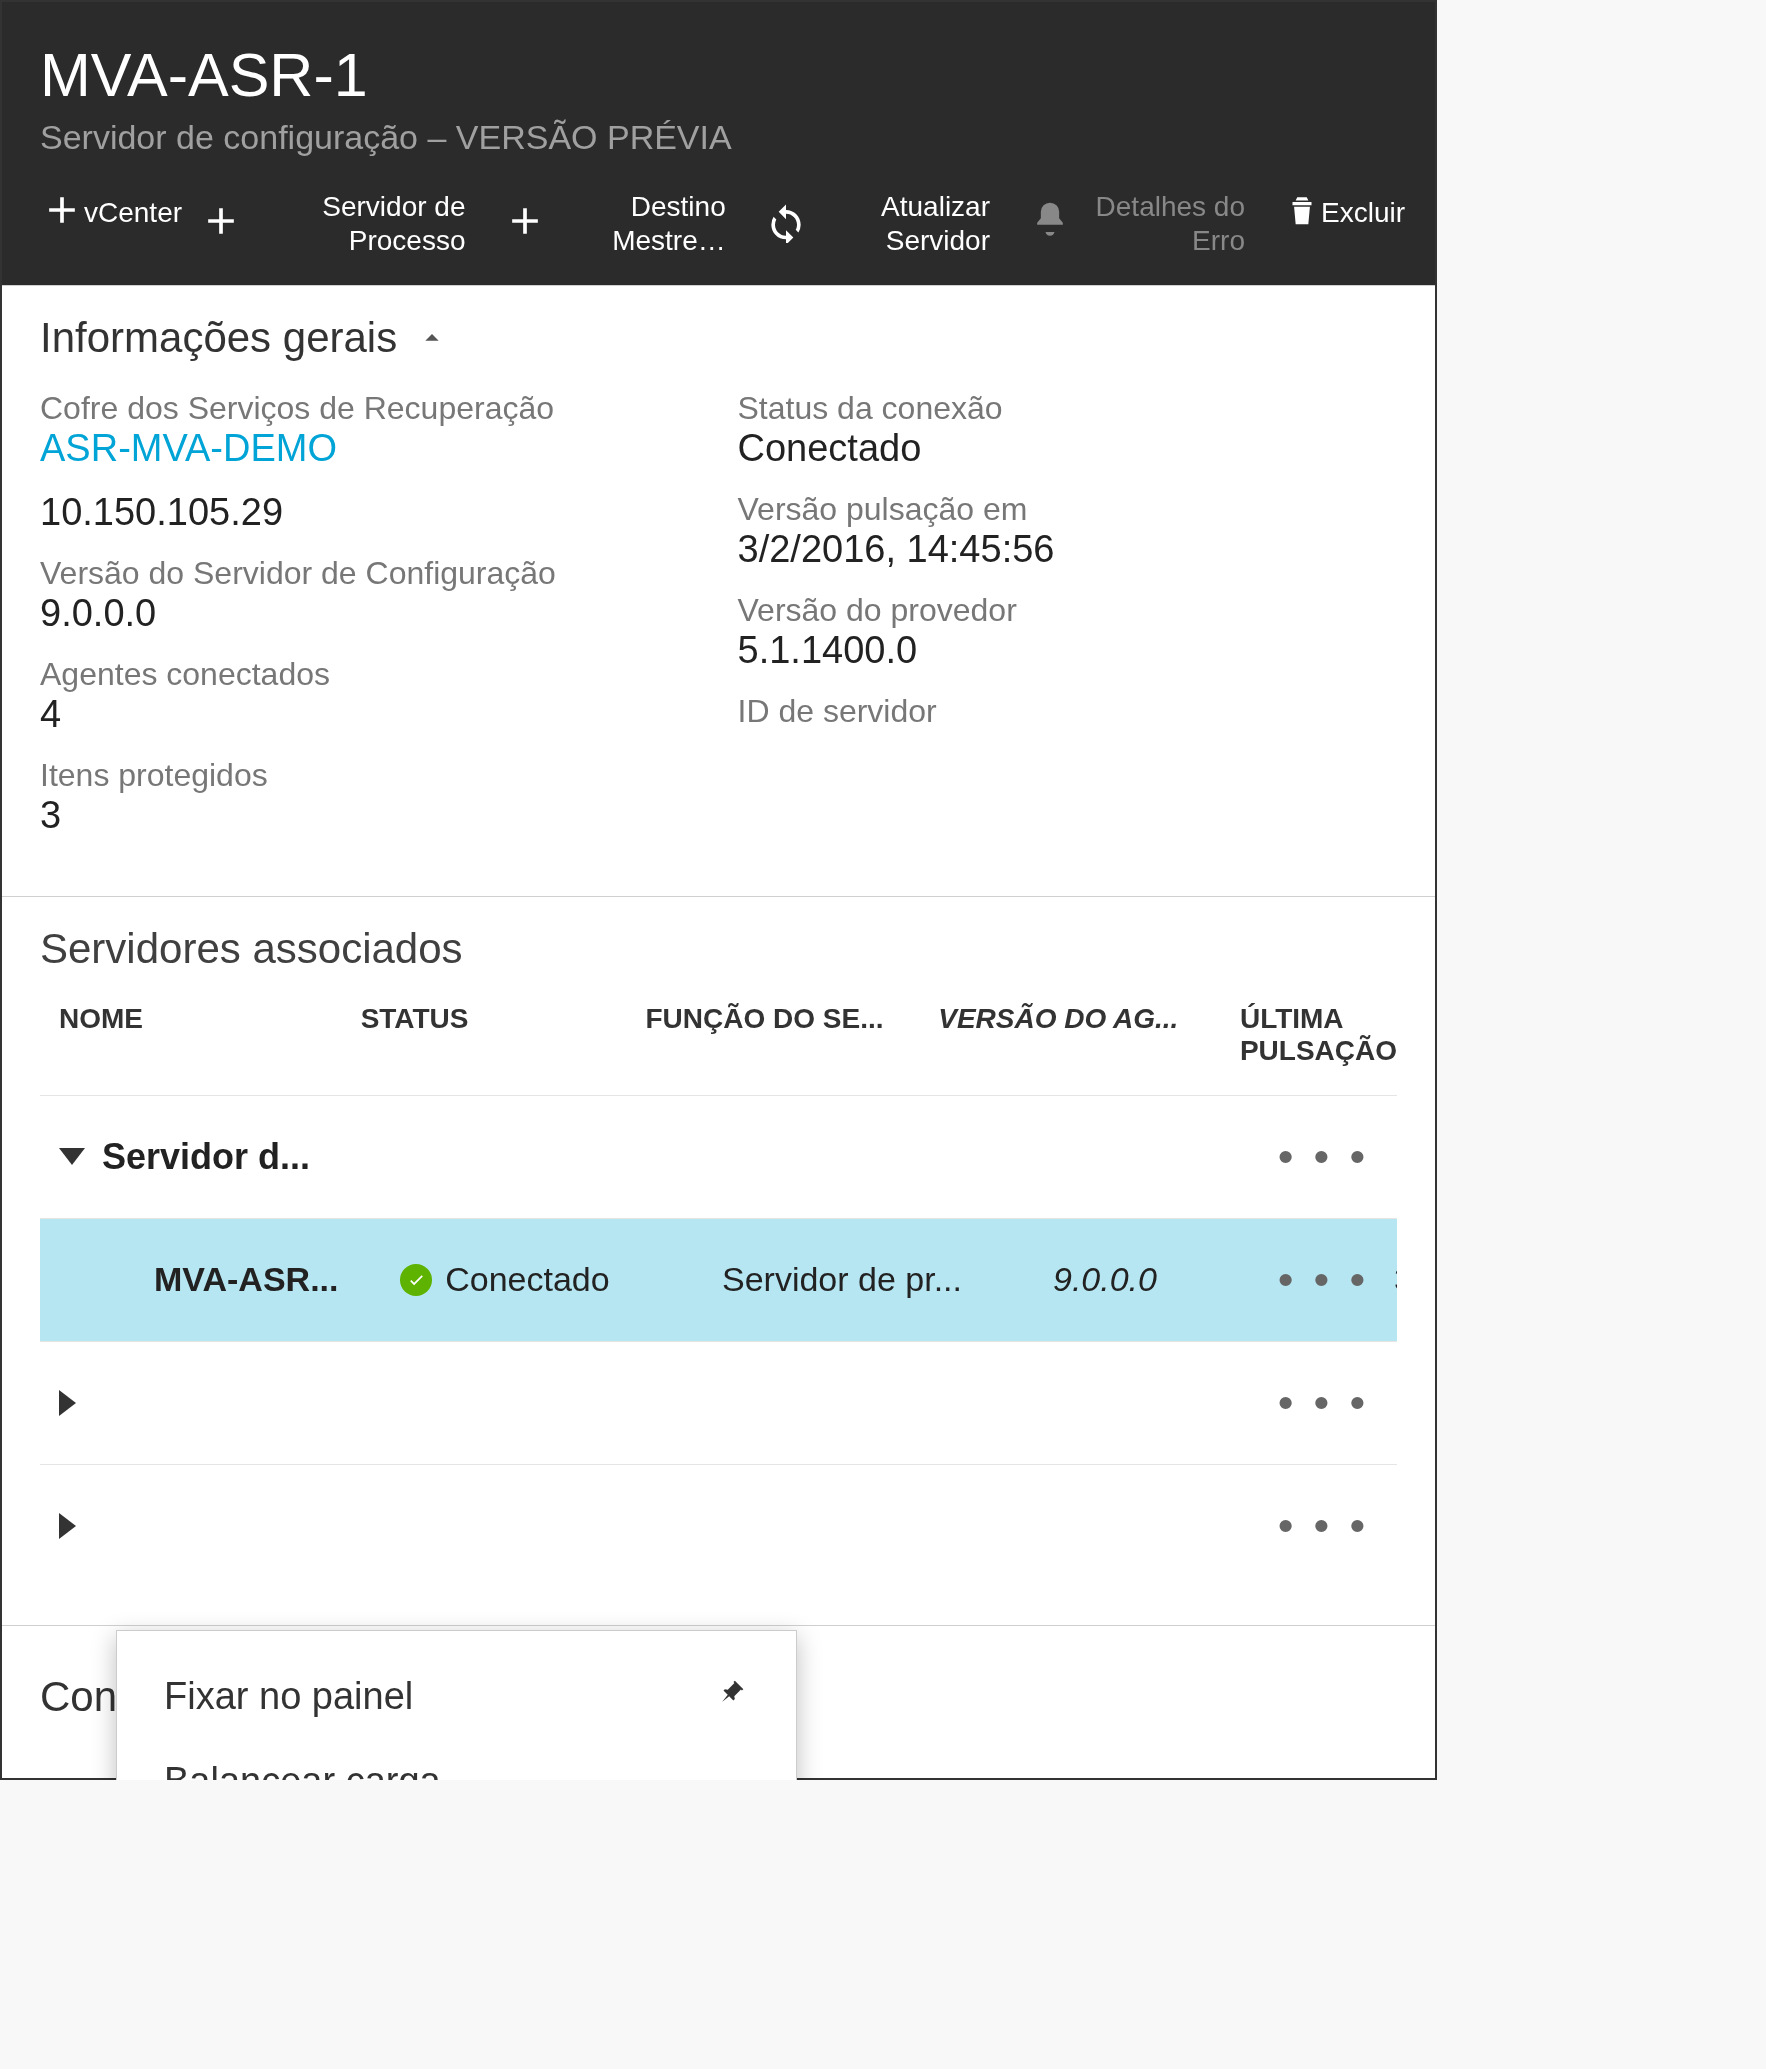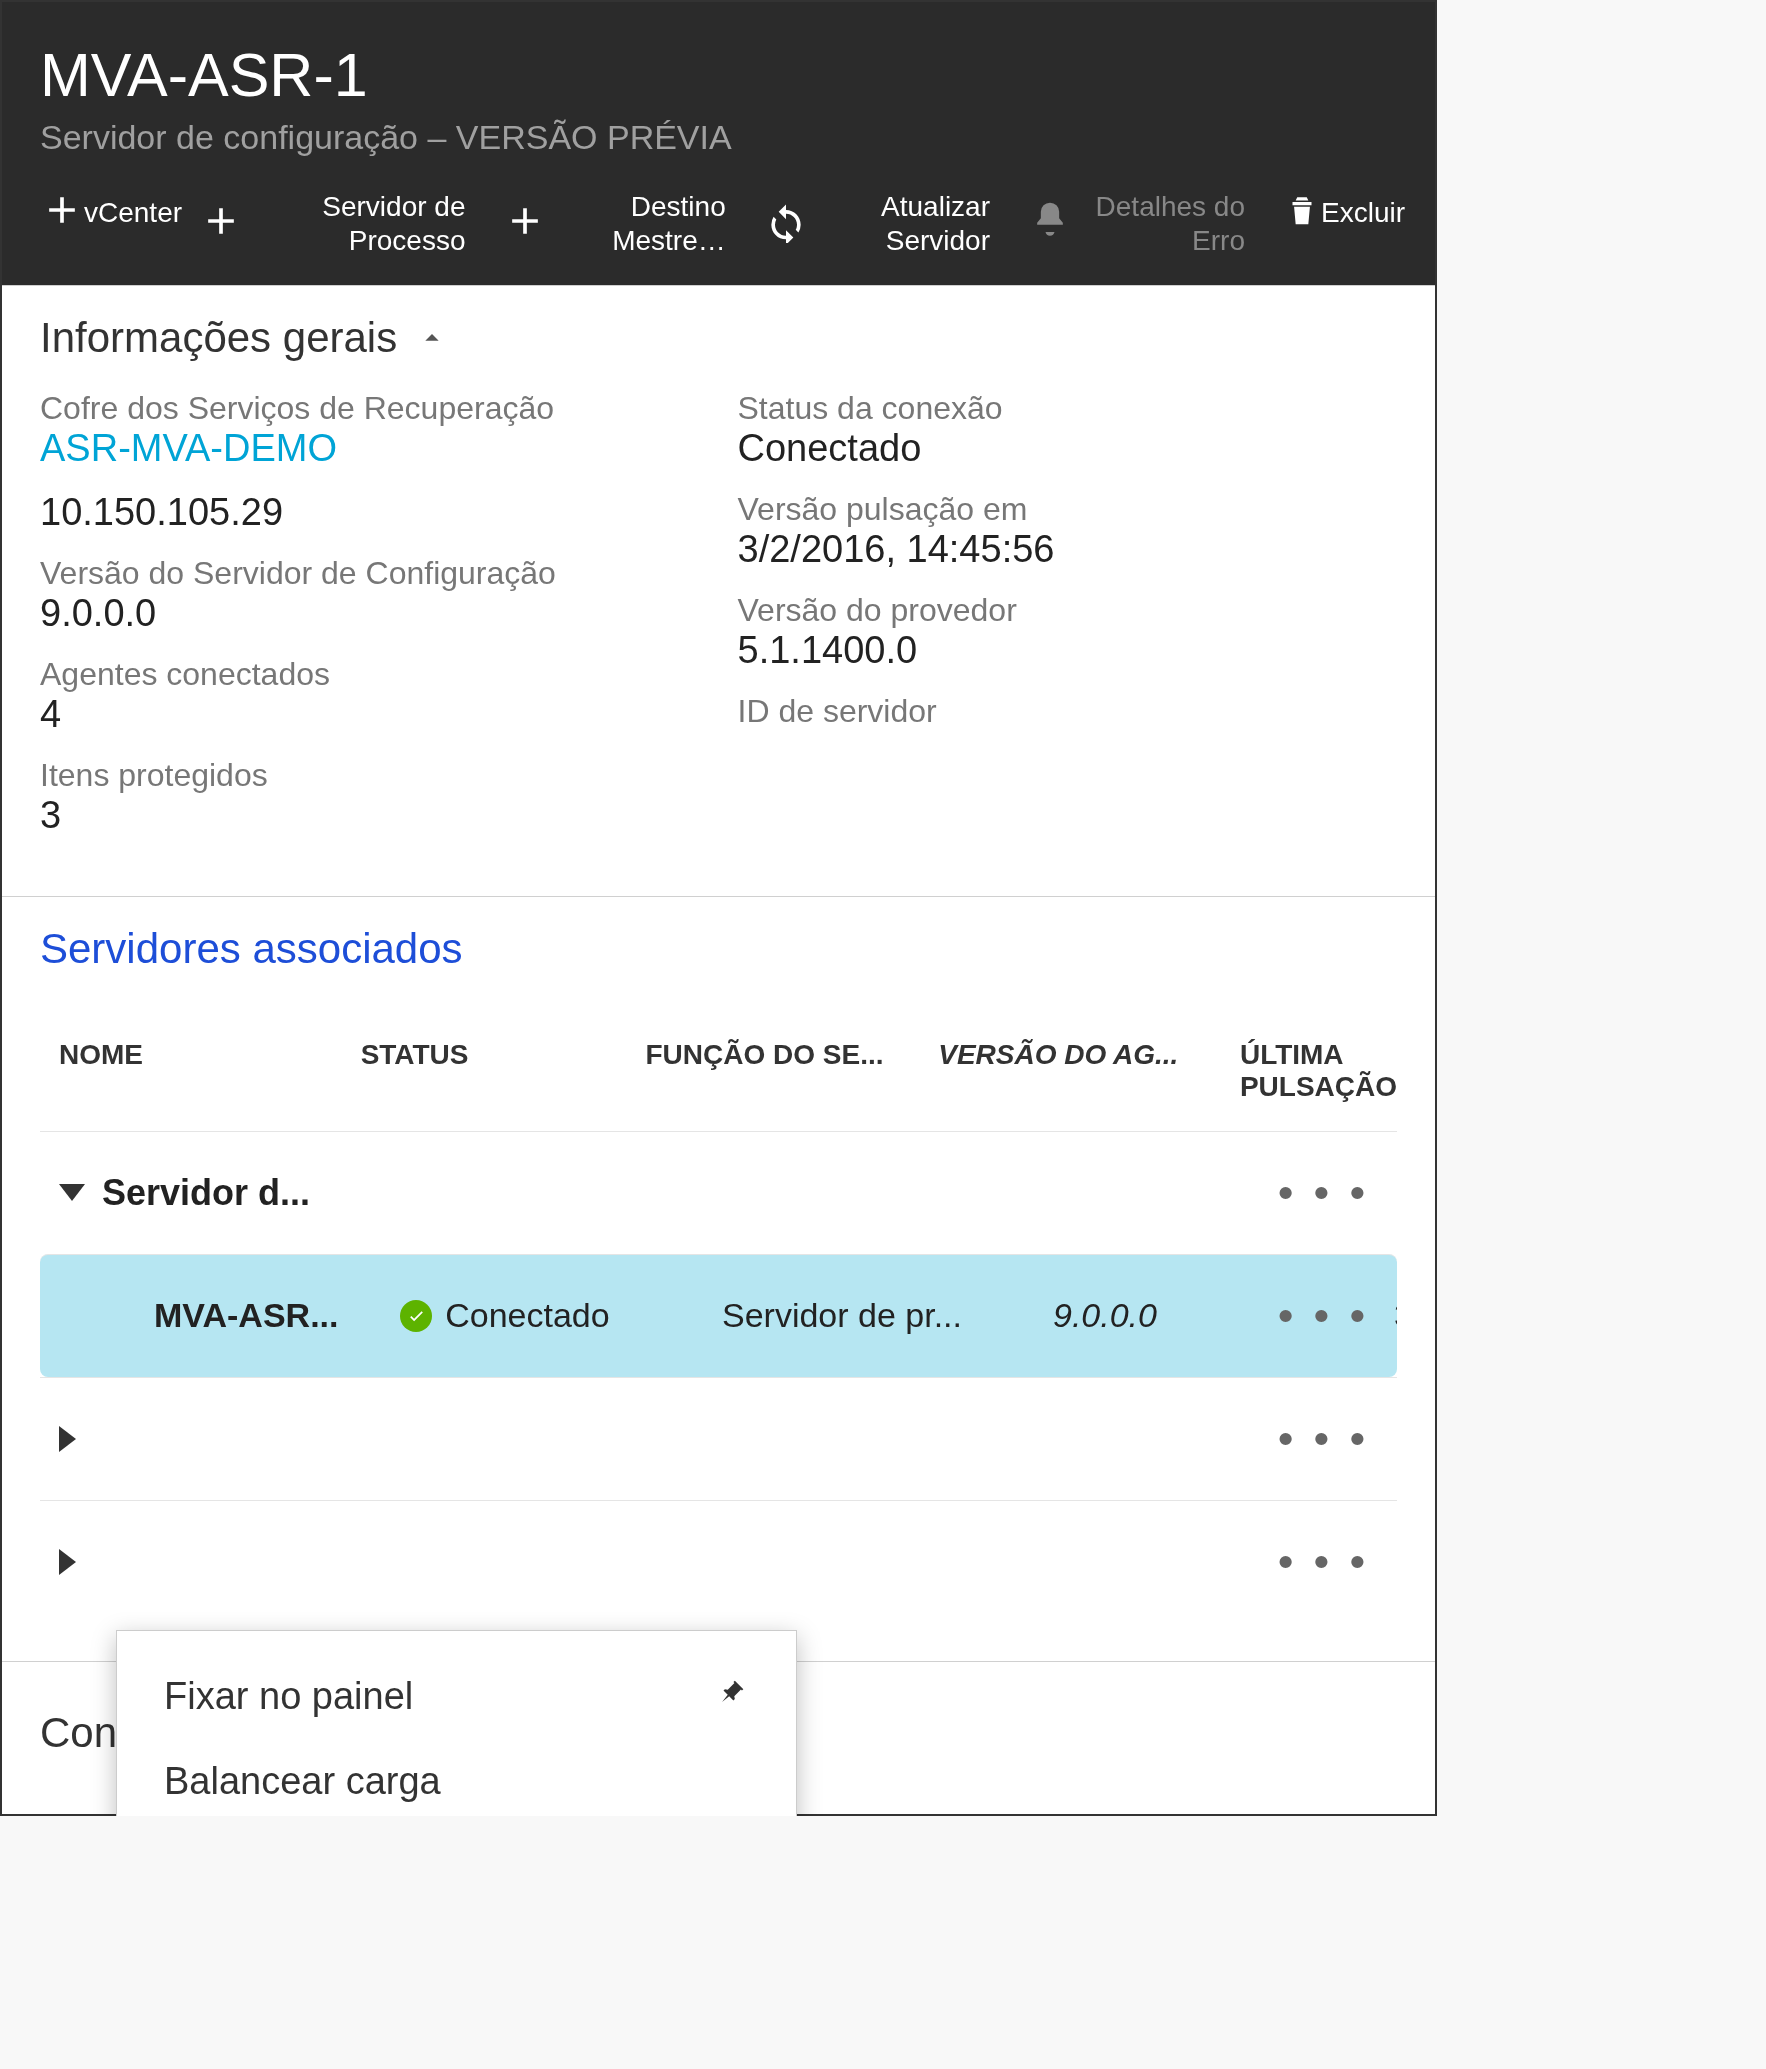--- a/index.html
+++ b/index.html
@@ -67,21 +67,21 @@
   .info-col { display:flex; flex-direction:column; }
   .info-item { margin-bottom: 21px; }
   .info-label { font-size: 32px; color: #777; }
   .info-value { font-size: 38px; color: #222; }
   .info-value.link { color: #00a4d6; cursor: pointer; }
   .server-section {
     border-top: 0.9px solid #d0d0d0;
     padding: 28px 38px 38px 38px;
     background:#fff;
   }
-  .server-title { font-size: 42px; color:#1d4ed8; margin-bottom: 56px; }
+  .server-title { font-size: 42px; color:#404040; margin-bottom: 20px; }
   .table { width:100%; }
   .thead { display:flex; font-size: 28px; color:#333; font-weight:600; padding: 9.5px 0 28px 19px; }
   .col-name { width: 341px; }
   .col-status { width: 322px; }
   .col-role { width: 331px; }
   .col-ver { width: 341px; font-style: italic; }
   .col-last { flex:1; }
   .grp-row, .data-row, .sub-row {
     display:flex; align-items:center;
     border-top: 0.9px solid #e5e5e5;
@@ -92,21 +92,21 @@
   .grp-row .caret, .sub-row .caret {
     width: 0; height:0;
     display:inline-block; margin-right:17px;
   }
   .caret.down { border-left:13.2px solid transparent; border-right:13.2px solid transparent; border-top:17px solid #333; }
   .caret.right { border-top:13.2px solid transparent; border-bottom:13.2px solid transparent; border-left:17px solid #333; }
   .grp-label { font-size:36px; font-weight:700; color:#222; white-space:nowrap; overflow:hidden; text-overflow:ellipsis; }
   .row-dots {
     position:absolute; right:28px; font-size:45px; color:#666; letter-spacing:3.8px; cursor:pointer; top:50%; transform:translateY(-50%);
   }
-  .data-row.selected { background:#b6e6f2;border-radius:8px; }
+  .data-row.selected { background:#b6e6f2; }
   .data-row .cell { font-size:34px; color:#222; white-space:nowrap; overflow:hidden; text-overflow:ellipsis; }
   .data-row .col-name { padding-left: 95px; font-weight:700; }
   .status-wrap { display:flex; align-items:center; gap:13.2px; }
   .status-icon {
     width:32px; height:32px; border-radius:50%; background:#5db300; display:flex; align-items:center; justify-content:center;
   }
   .status-icon svg { fill:#fff; }
   .conn-section {
     border-top:0.9px solid #d0d0d0;
     padding: 47px 38px 57px 38px;

